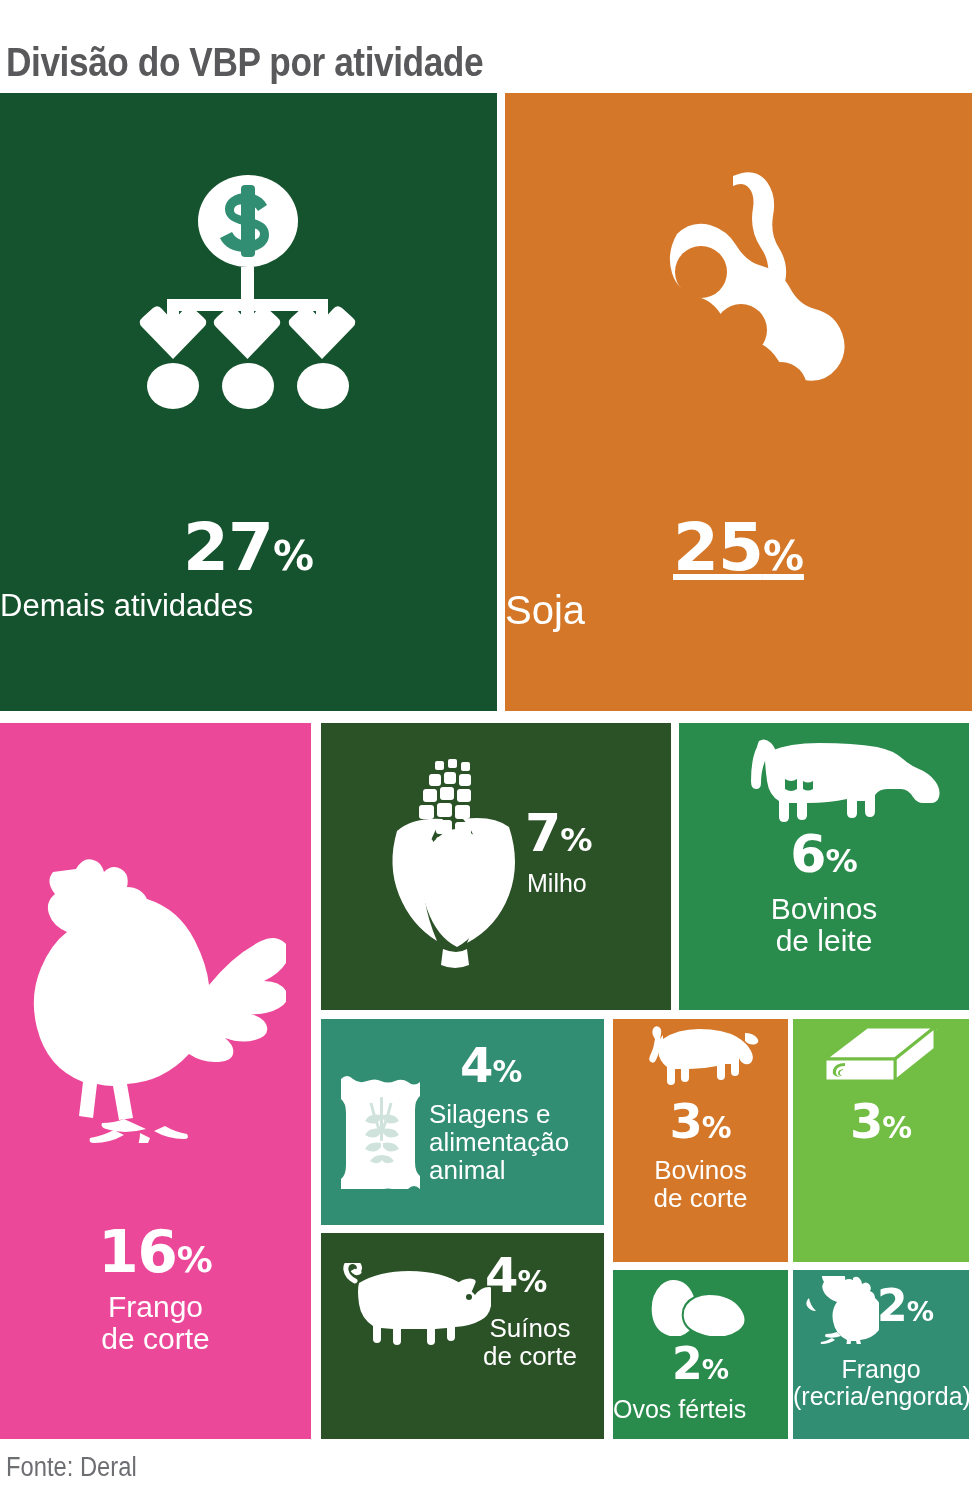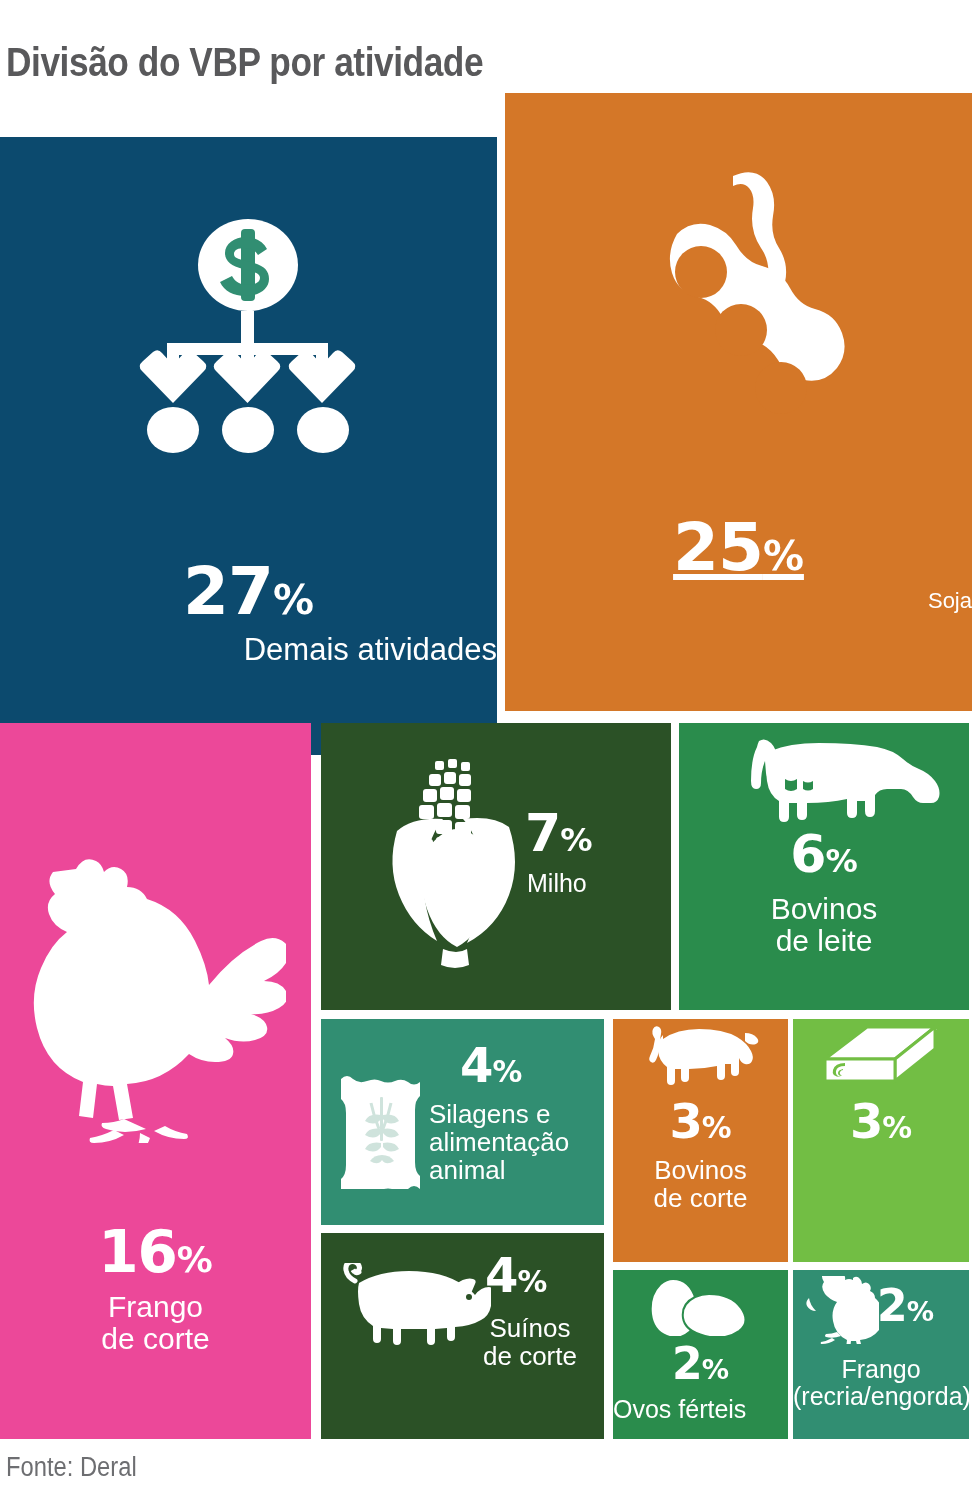--- a/index.html
+++ b/index.html
@@ -82,27 +82,27 @@
   .lbl {
     font-family: "Liberation Sans Narrow", "Liberation Sans", sans-serif;
     line-height: 1.07;
     white-space: pre-line;
   }
 
   
   #tile-demais { left: 0px;  top: 93px;  width: 497px;  height: 618px; }
   #tile-demais .icon-wrap { left: 126px; top: 80px; width: 245px; height: 260px; }
   #tile-demais .pct { position: absolute; left: 0; right: 0; top: 422px; text-align: center; font-size: 66px; }
-  #tile-demais .lbl { position: absolute; left: 0; right: 0; top: 496px; text-align: right; font-size: 31px; padding-left: 12px; }
+  #tile-demais .lbl { position: absolute; left: 0; right: 0; top: 496px; text-align: left; font-size: 31px; }
 
   
   #tile-soja { left: 505px; top: 93px; width: 467px; height: 618px; }
   #tile-soja .icon-wrap { left: 110px; top: 75px; width: 245px; height: 270px; }
   #tile-soja .pct { position: absolute; left: 0; right: 0; top: 422px; text-align: center; font-size: 66px; text-decoration: underline; }
-  #tile-soja .lbl { position: absolute; left: 0; right: 0; top: 496px; text-align: right; font-size: 22px; }
+  #tile-soja .lbl { position: absolute; left: 0; right: 0; top: 496px; text-align: left; font-size: 40px; }
 
   
   #tile-frango { left: 0px; top: 723px; width: 311px; height: 716px; }
   #tile-frango .icon-wrap { left: 28px; top: 120px; width: 258px; height: 300px; }
   #tile-frango .pct { position: absolute; left: 0; right: 0; top: 500px; text-align: center; font-size: 58px; }
   #tile-frango .lbl { position: absolute; left: 0; right: 0; top: 568px; text-align: center; font-size: 30px; }
 
   
   #tile-milho { left: 321px; top: 723px; width: 350px; height: 287px; }
   #tile-milho .icon-wrap { left: 52px; top: 30px; width: 160px; height: 225px; }
@@ -151,21 +151,21 @@
   #tile-recria .pct { position: absolute; left: 84px; top: 14px; font-size: 44px; }
   #tile-recria .lbl { position: absolute; left: 0; right: 0; top: 86px; text-align: center; font-size: 25px; }
 </style>
 </head>
 <body>
 
 <div class="page">
 
   <h1 class="title">Divisão do VBP por atividade</h1>
 
-  <div class="tile" id="tile-demais" style="background:#0c4a6e;margin-top:44px;">
+  <div class="tile" id="tile-demais" style="background:#14532d;">
     <span class="icon-wrap">
       <svg viewBox="0 0 245 260" xmlns="http://www.w3.org/2000/svg">
         <ellipse cx="122" cy="48" rx="50" ry="46" fill="#fff"></ellipse>
         <rect x="115" y="12" width="14" height="72" rx="4" fill="#318E72"></rect>
         <path d="M141 32c-4-8-12-12-21-12-12 0-21 7-21 16 0 8 6 13 18 16l8 2c7 2 9 4 9 7 0 4-5 7-12 7-7 0-13-3-16-9l-12 6c4 9 14 14 25 14 14 0 24-7 24-17 0-9-6-14-19-17l-8-2c-6-2-8-3-8-6 0-4 4-6 11-6 6 0 10 2 13 7z" fill="#318E72"></path>
         <rect x="115" y="94" width="13" height="38" fill="#fff"></rect>
         <rect x="41" y="126" width="161" height="12" fill="#fff"></rect>
         <rect x="41" y="126" width="12" height="44" fill="#fff"></rect>
         <rect x="115" y="126" width="13" height="44" fill="#fff"></rect>
         <rect x="190" y="126" width="12" height="44" fill="#fff"></rect>

